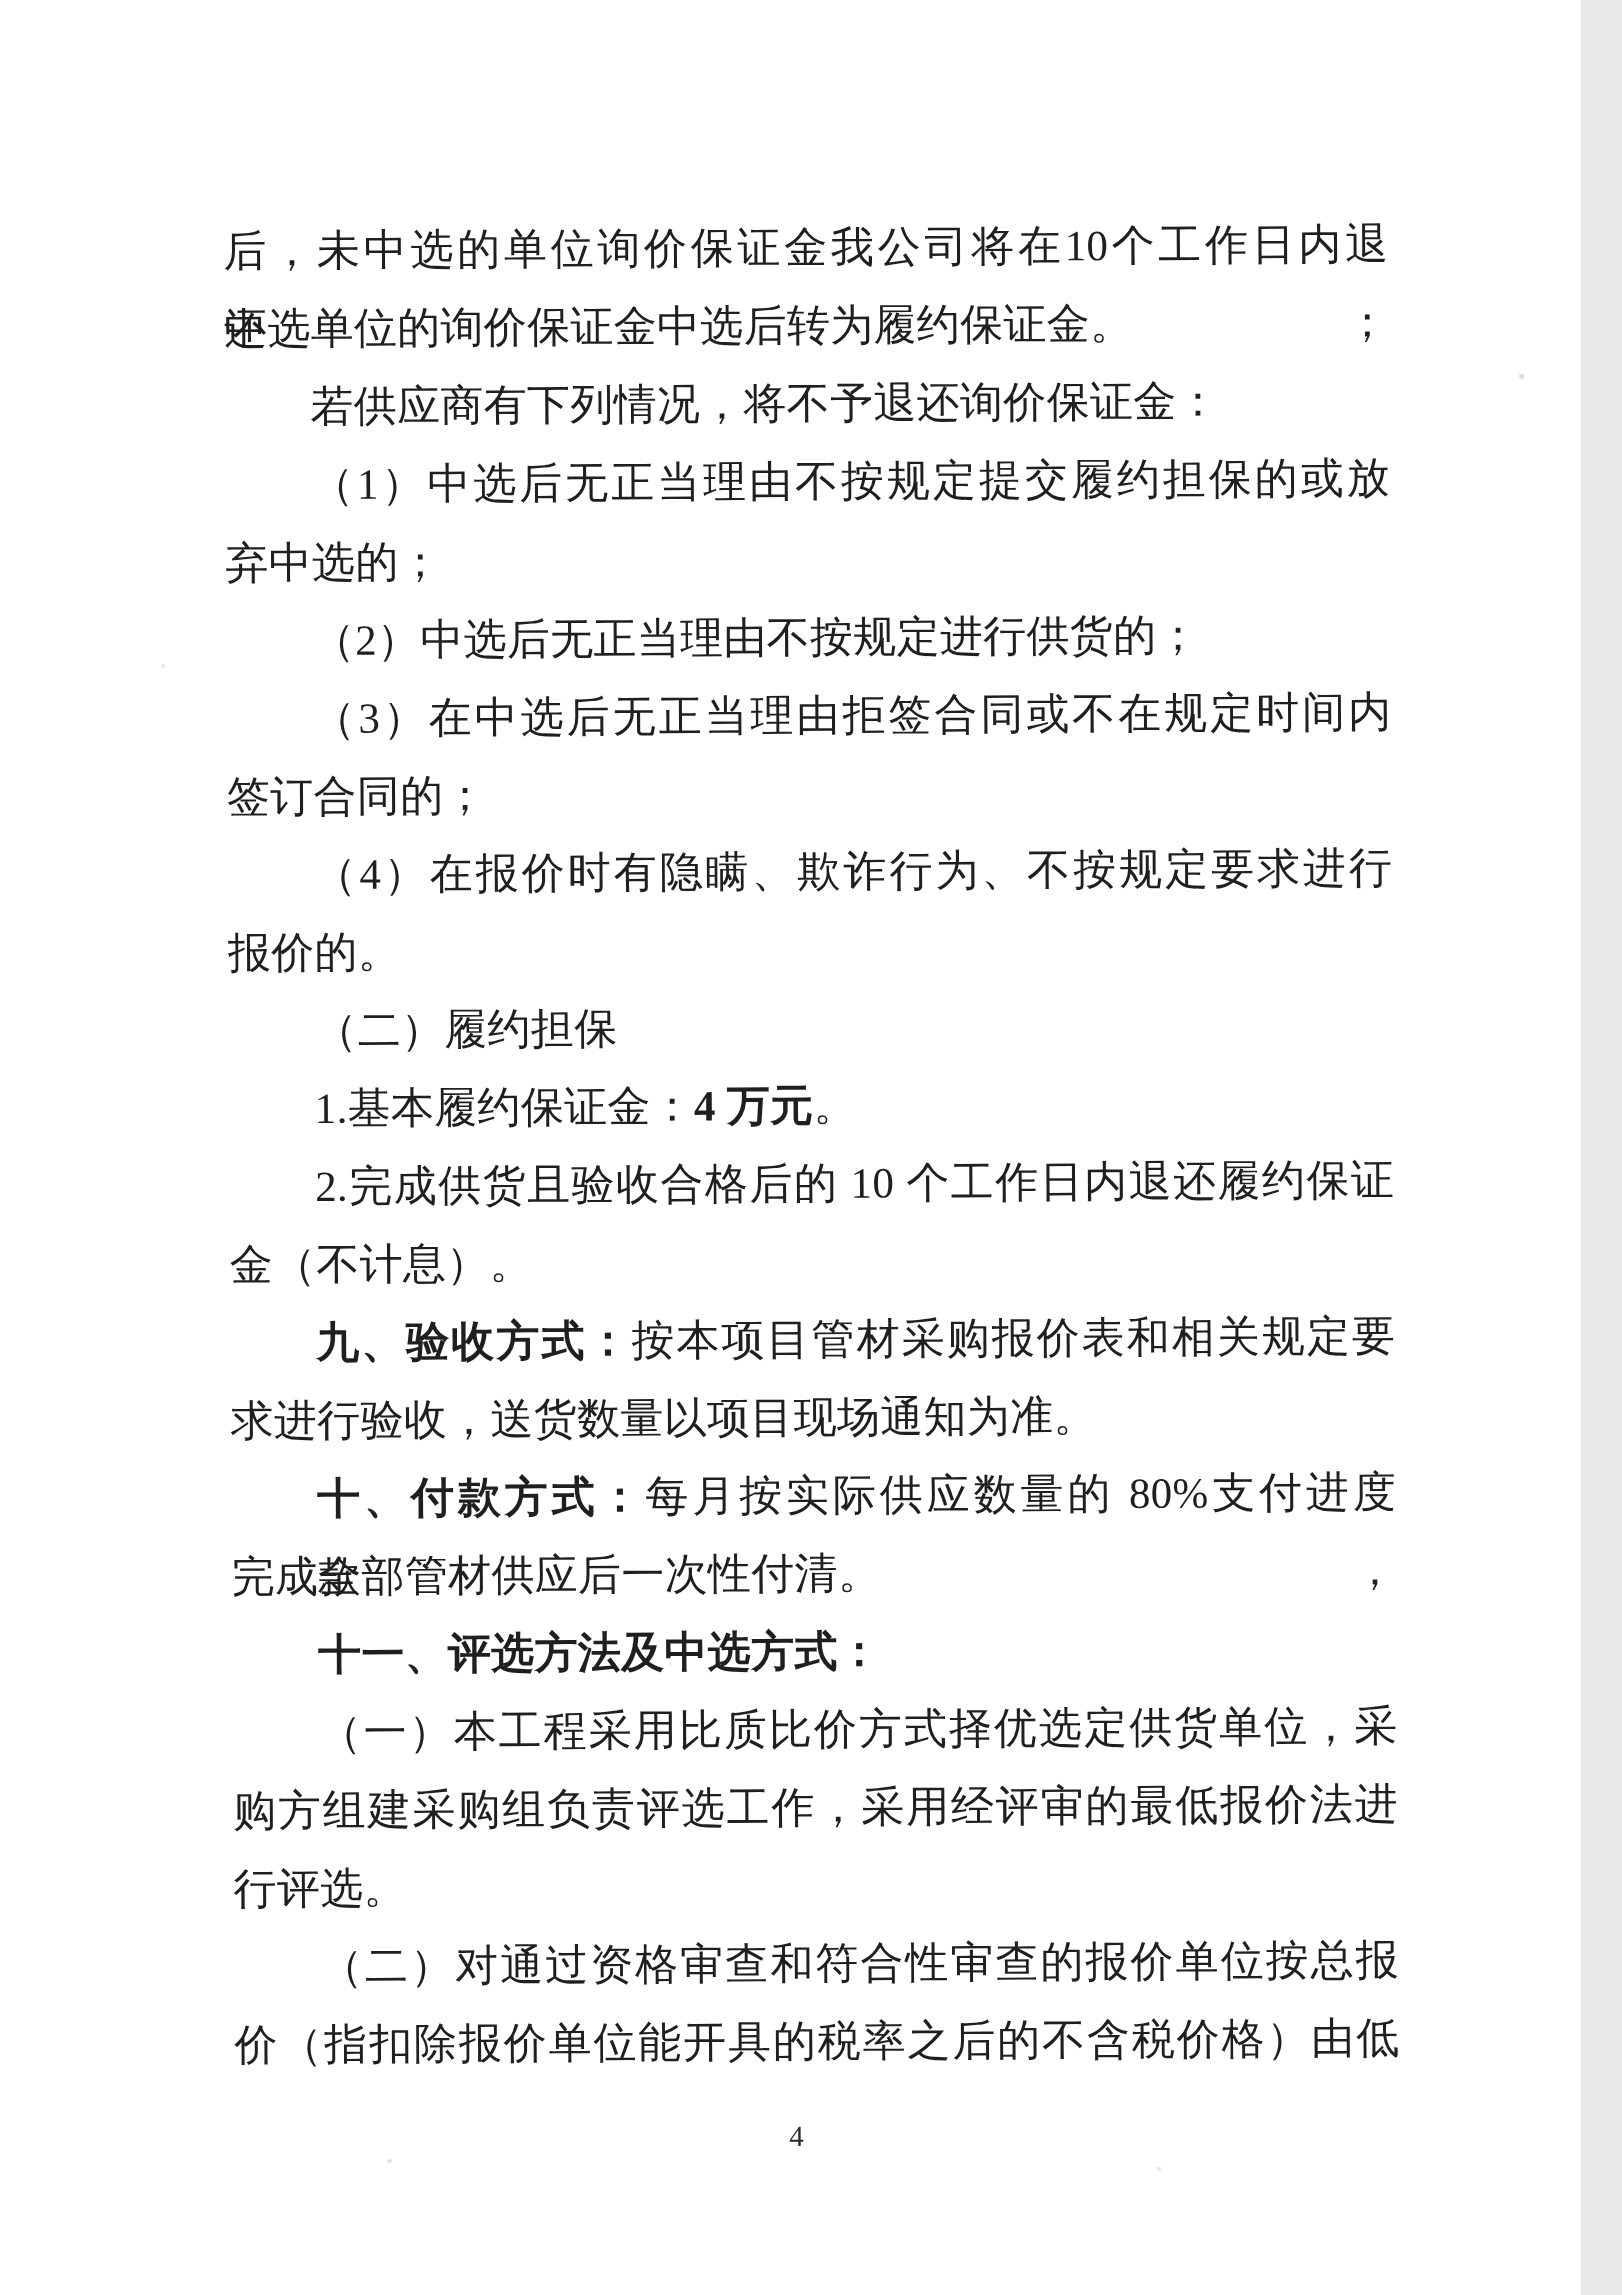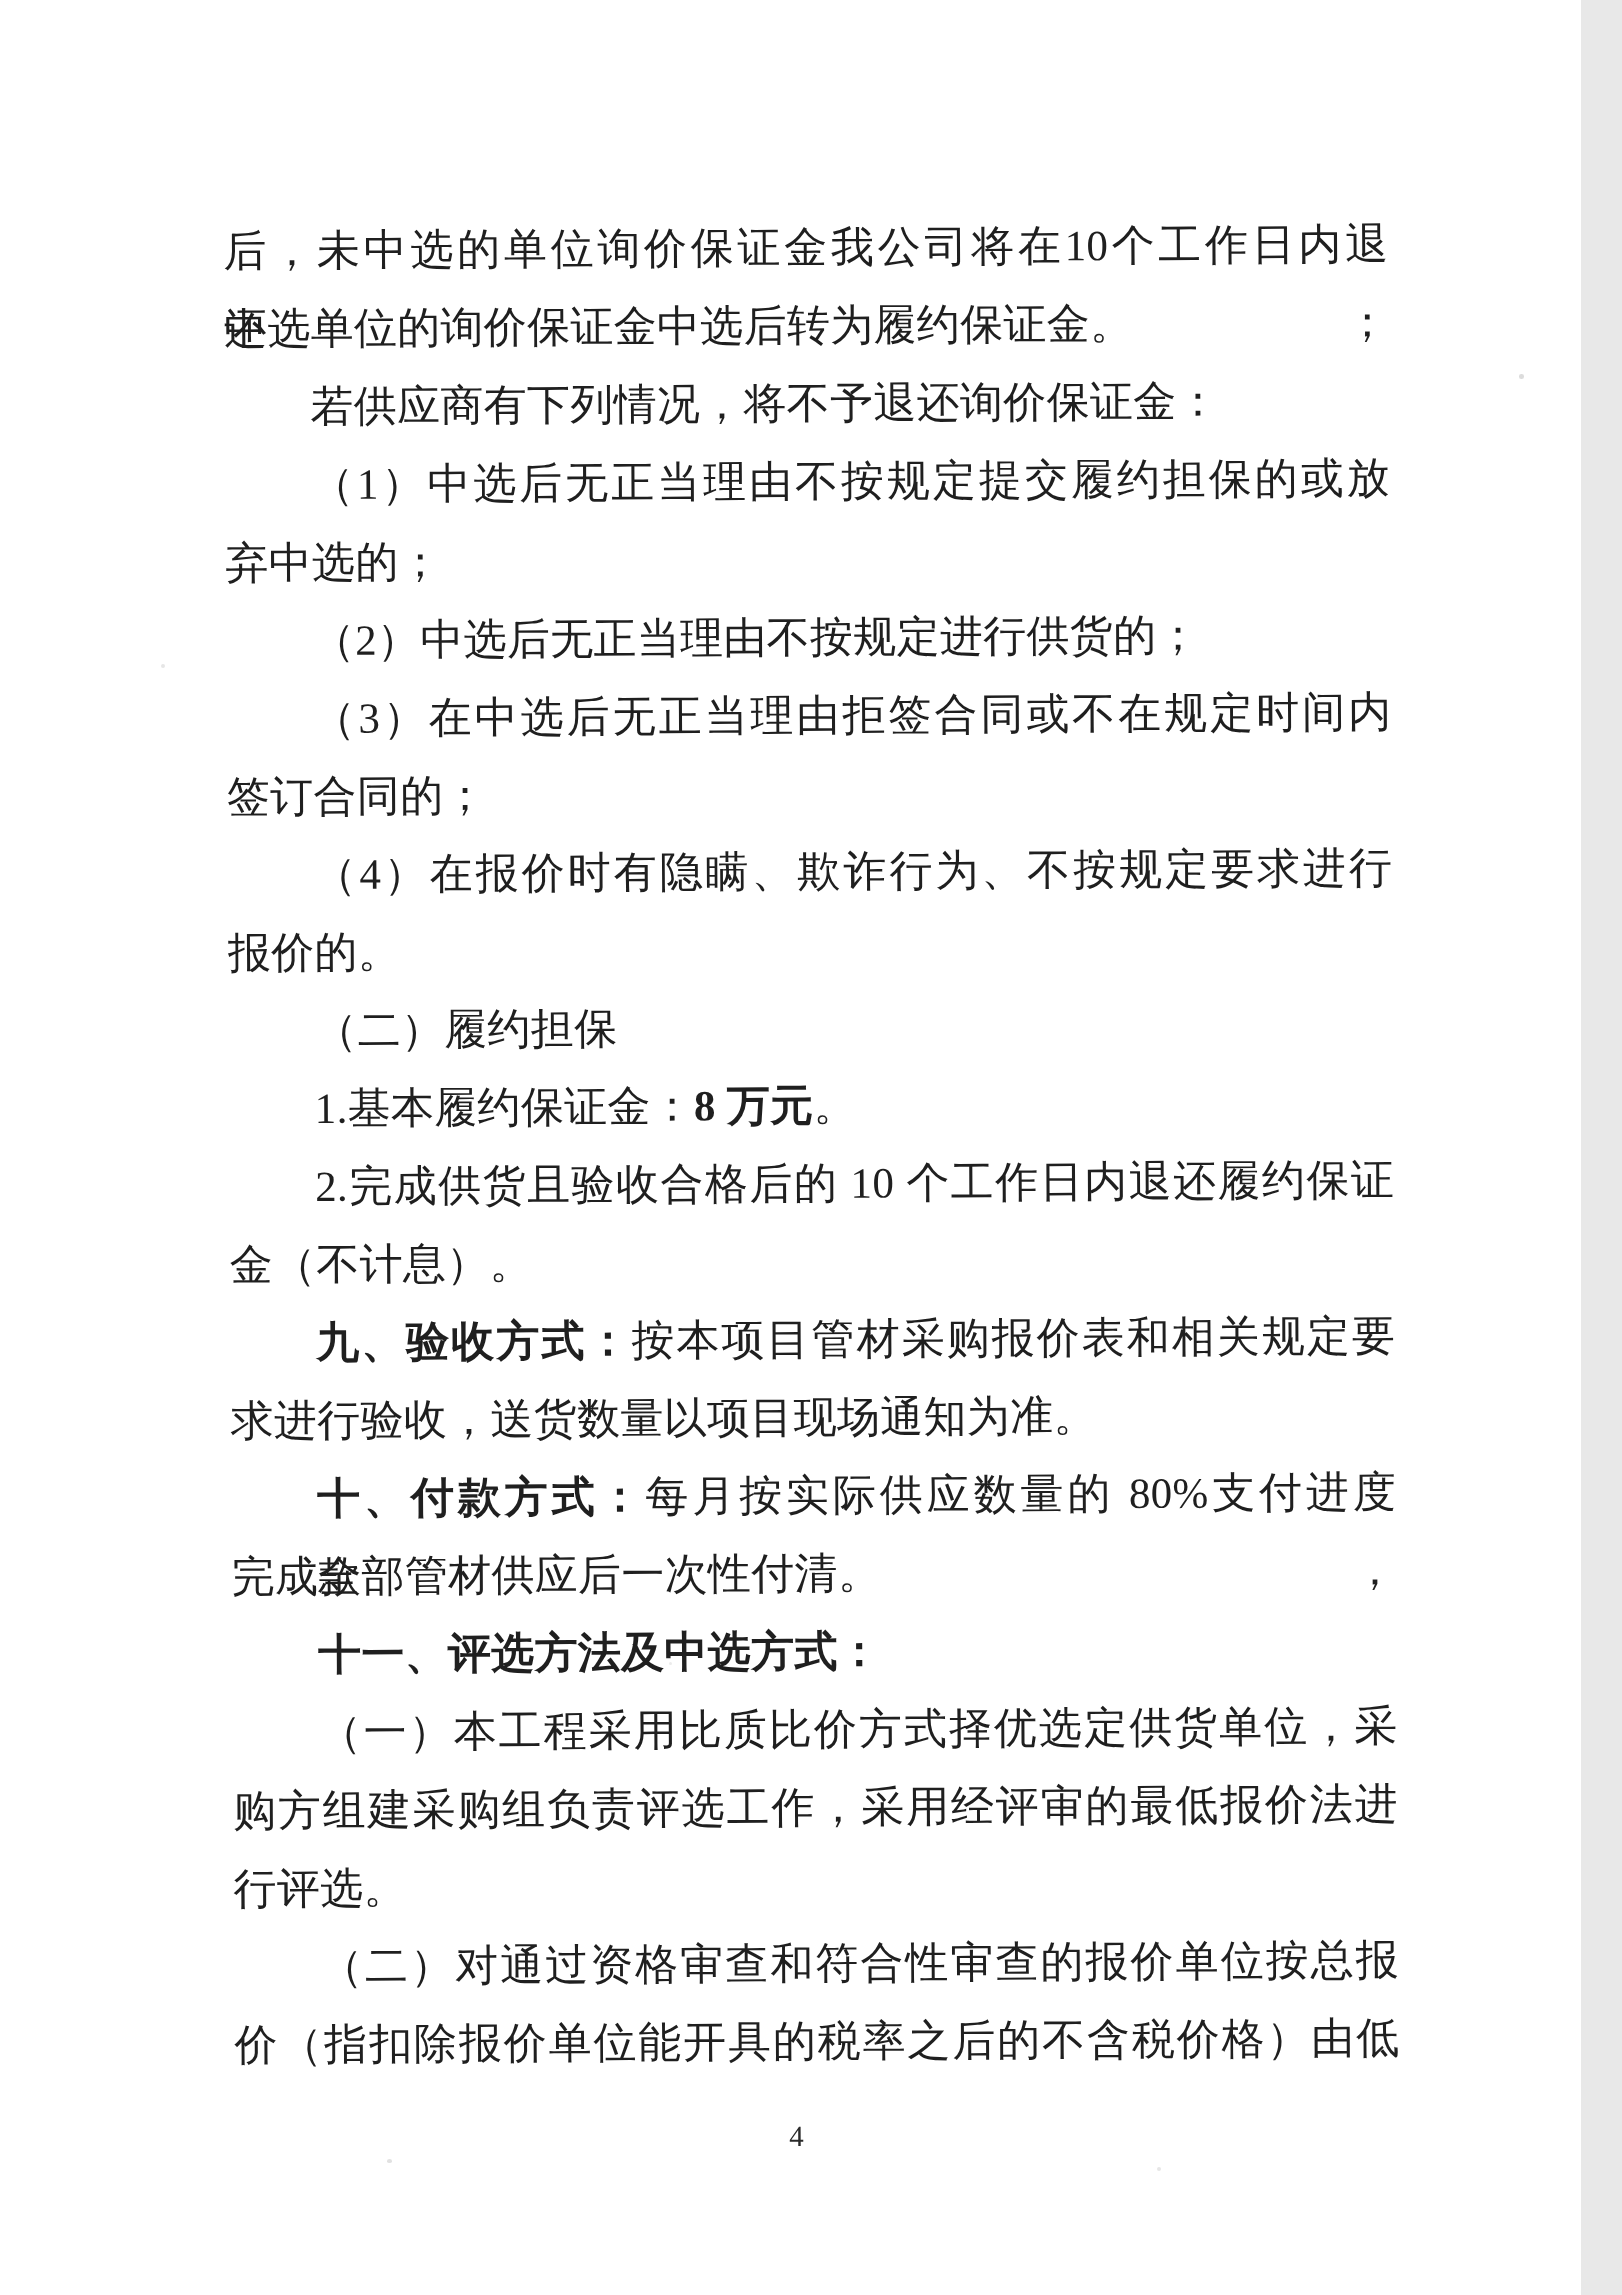--- a/index.html
+++ b/index.html
@@ -64,21 +64,21 @@
         <div class="line"><span class="seg">中选单位的询价保证金中选后转为履约保证金。</span></div>
         <div class="line" style="padding-left: 86px;"><span class="seg">若供应商有下列情况，将不予退还询价保证金：</span></div>
         <div class="line full" style="padding-left: 86px;"><span class="seg">（1）中选后无正当理由不按规定提交履约担保的或放</span></div>
         <div class="line"><span class="seg">弃中选的；</span></div>
         <div class="line" style="padding-left: 86px;"><span class="seg">（2）中选后无正当理由不按规定进行供货的；</span></div>
         <div class="line full" style="padding-left: 86px;"><span class="seg">（3）在中选后无正当理由拒签合同或不在规定时间内</span></div>
         <div class="line"><span class="seg">签订合同的；</span></div>
         <div class="line full" style="padding-left: 86px;"><span class="seg">（4）在报价时有隐瞒、欺诈行为、不按规定要求进行</span></div>
         <div class="line"><span class="seg">报价的。</span></div>
         <div class="line" style="padding-left: 86px;"><span class="seg">（二）履约担保</span></div>
-        <div class="line" style="padding-left: 86px;"><span class="seg">1.基本履约保证金：</span><span class="seg bold">8 万元</span><span class="seg">。</span></div>
+        <div class="line" style="padding-left: 86px;"><span class="seg">1.基本履约保证金：</span><span class="seg bold">4 万元</span><span class="seg">。</span></div>
         <div class="line full" style="padding-left: 86px;"><span class="seg">2.完成供货且验收合格后的 10 个工作日内退还履约保证</span></div>
         <div class="line"><span class="seg">金（不计息）。</span></div>
         <div class="line full" style="padding-left: 86px;"><span class="seg bold">九、验收方式：</span><span class="seg">按本项目管材采购报价表和相关规定要</span></div>
         <div class="line"><span class="seg">求进行验收，送货数量以项目现场通知为准。</span></div>
         <div class="line full" style="padding-left: 86px;"><span class="seg bold">十、付款方式：</span><span class="seg">每月按实际供应数量的 80%支付进度款，</span></div>
         <div class="line"><span class="seg">完成全部管材供应后一次性付清。</span></div>
         <div class="line" style="padding-left: 86px;"><span class="seg bold">十一、评选方法及中选方式：</span></div>
         <div class="line full" style="padding-left: 86px;"><span class="seg">（一）本工程采用比质比价方式择优选定供货单位，采</span></div>
         <div class="line full"><span class="seg">购方组建采购组负责评选工作，采用经评审的最低报价法进</span></div>
         <div class="line"><span class="seg">行评选。</span></div>

